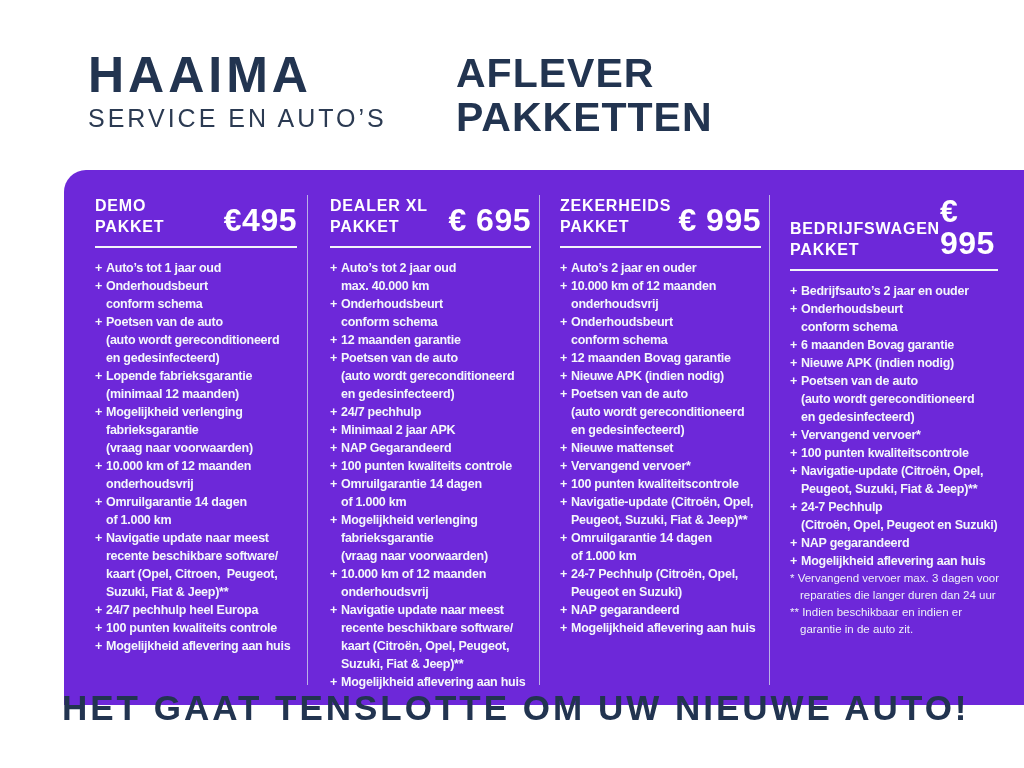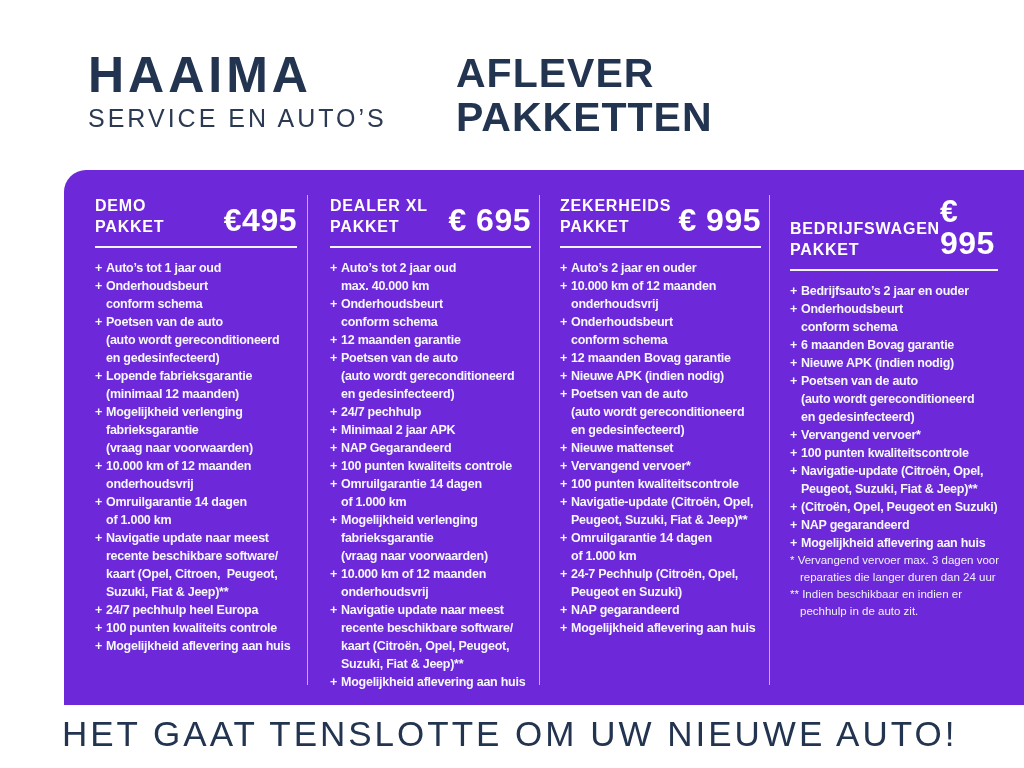--- a/index.html
+++ b/index.html
@@ -61,22 +61,22 @@
   .pkg-notes{}
   .note-line{
     display:block;white-space:pre;
     font-size:11.5px;font-weight:400;letter-spacing:0;line-height:17px;
     color:#eef2f8;
   }
   .note-line.cont{padding-left:10px;}
 
   
   .footer-slogan{
-    position:absolute;left:62px;top:714px;
-    font-size:35px;font-weight:400;letter-spacing:3px;
+    position:absolute;left:62px;top:688px;
+    font-size:35px;font-weight:700;letter-spacing:3px;
     color:#223450;white-space:pre;
   }
 </style>
 </head>
 <body>
 
 <div class="stage">
 
   <div class="logo-block">
     <div class="logo-main">HAAIMA</div>
@@ -443,20 +443,21 @@
           <div class="pkg-item">
             <span class="pkg-plus">+</span>
             <span class="pkg-item-text">
               <span class="pkg-line">Navigatie-update (Citroën, Opel,</span>
               <span class="pkg-line">Peugeot, Suzuki, Fiat &amp; Jeep)**</span>
             </span>
           </div>
           <div class="pkg-item">
             <span class="pkg-plus">+</span>
             <span class="pkg-item-text">
+              <span class="pkg-line">24-7 Pechhulp</span>
               <span class="pkg-line">(Citroën, Opel, Peugeot en Suzuki)</span>
             </span>
           </div>
           <div class="pkg-item">
             <span class="pkg-plus">+</span>
             <span class="pkg-item-text">
               <span class="pkg-line">NAP gegarandeerd</span>
             </span>
           </div>
           <div class="pkg-item">
@@ -466,21 +467,21 @@
             </span>
           </div>
         </div>
         <div class="pkg-notes">
           <div class="note">
             <span class="note-line">* Vervangend vervoer max. 3 dagen voor</span>
             <span class="note-line cont">reparaties die langer duren dan 24 uur</span>
           </div>
           <div class="note">
             <span class="note-line">** Indien beschikbaar en indien er</span>
-            <span class="note-line cont">pechhulp in de auto zit.</span>
+            <span class="note-line cont">garantie in de auto zit.</span>
           </div>
         </div>
       </div>
     </div>
 
   <div class="footer-slogan">HET GAAT TENSLOTTE OM UW NIEUWE AUTO!</div>
 
 </div>
 
 </body></html>

